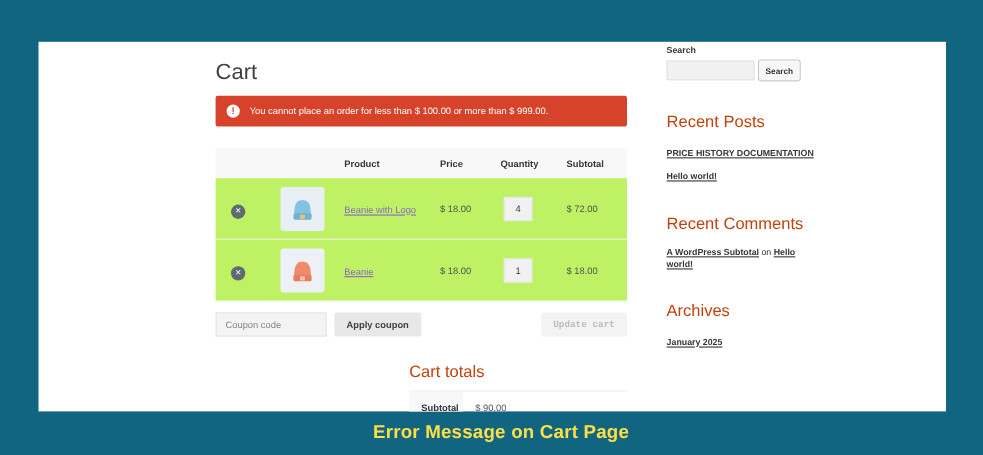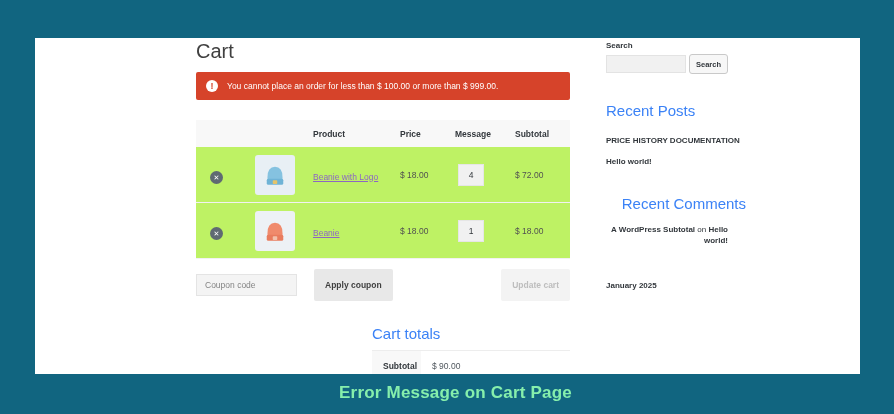--- a/index.html
+++ b/index.html
@@ -11,26 +11,26 @@
     overflow:hidden;
   }
   .page {
     position:absolute; left:35px; top:38px;
     width:825px; height:336px;
     background:#ffffff;
     overflow:hidden;
   }
   .caption {
     position:absolute; left:0; right:0; bottom:11px;
-    text-align:center; color:#86efac;
+    text-align:center; color:#fde047;
     font-size:17px; font-weight:bold; letter-spacing:0.2px;padding-left:17px;
   }
 
   
-  .main { position:absolute; left:161px; top:2px; width:374px; }
+  .main { position:absolute; left:161px; top:17px; width:374px; }
   .cart-title {
     font-size:20px; font-weight:300; color:#404040;
     line-height:22px; margin-bottom:10px;
   }
   .error-banner {
     background:#d6432a; border-radius:2px;
     height:28px; padding:0 10px;
     display:flex; align-items:center; gap:9px;
     color:#ffffff; font-size:8.5px;
   }
@@ -66,39 +66,39 @@
   .thumb-1 { background:#edf1f5; }
   .plink { color:#8d67c3; font-size:8.5px; text-decoration:underline; cursor:pointer; }
   .cell-text { font-size:8.5px; color:#515151; }
   .qty-input {
     width:26px; height:22px; margin-left:3px;
     background:#f1f1f1; border:1px solid #e6e6e6;
     text-align:center; font-size:8.5px; color:#32373c;
     font-family:"Liberation Sans", sans-serif;
   }
 
-  .coupon-row { margin-top:10px; display:flex; align-items:center; gap:17px; }
+  .coupon-row { margin-top:10px; display:flex; align-items:center; gap:7px; }
   .coupon-input {
     width:101px; height:22px; padding:0 8px;
     background:#f4f4f4; border:1px solid #e4e4e4;
     font-size:8.5px; color:#3f3f3f;
     font-family:"Liberation Sans", sans-serif;
   }
   .coupon-input::placeholder { color:#848484; }
   .btn {
-    height:32px; padding:0 11px; border:none; border-radius:2px;
+    height:22px; padding:0 11px; border:none; border-radius:2px;
     background:#e8e8e8; color:#3f3f3f;
     font-size:8.5px; font-weight:bold; cursor:pointer;
     font-family:"Liberation Sans", sans-serif;
   }
-  .btn-disabled { background:#f3f3f3; color:#bdbdbd; margin-left:auto; }
+  .btn-disabled { background:#f3f3f3; color:#bdbdbd; margin-left:auto;font-family:Liberation Mono, monospace; }
 
   .totals { margin-top:24px; margin-left:176px; width:198px; }
   .totals-title, .widget-title {
-    font-size:15px; font-weight:300; color:#3b82f6; line-height:18px;
+    font-size:15px; font-weight:300; color:#c2410c; line-height:18px;
   }
   .totals-table { margin-top:7px; display:flex; border-top:1px solid #ededed; height:44px; }
   .totals-label {
     width:49px; background:#f8f8f8; padding:10px 0 0 11px;
     font-size:8.5px; font-weight:bold; color:#32373c;
   }
   .totals-value { padding:10px 0 0 11px; font-size:8.5px; color:#50575e;text-align:right; }
 
   
   .sidebar { position:absolute; left:571px; top:3px; width:140px; }
@@ -112,24 +112,24 @@
   .s-btn {
     height:20px; padding:0 6px;
     background:#f7f7f7; border:1px solid #c9c9c9; border-radius:3px;
     font-size:7.5px; font-weight:bold; color:#32373c; cursor:pointer;
     font-family:"Liberation Sans", sans-serif;
   }
   .widget ul { list-style:none; margin-top:9px; }
   .widget li { margin-bottom:3px; }
   .side-link {
     font-size:8px; font-weight:bold; color:#32373c;
-    line-height:9.5px; cursor:pointer;
+    text-decoration:underline; line-height:9.5px; cursor:pointer;
   }
   .w-posts    { margin-top:28px; }
-  .w-comments { margin-top:27px;text-align:right; }
+  .w-comments { margin-top:27px; }
   .w-archives { margin-top:28px; }
   .comment-line { margin-top:11px; width:122px; font-size:8px; line-height:11px; color:#32373c; }
   .comment-plain { font-weight:normal; text-decoration:none; }
 </style>
 </head>
 <body>
 
 <div class="page">
 
   <div class="main">
@@ -139,21 +139,21 @@
       <span class="error-icon">!</span>
       <span>You cannot place an order for less than $ 100.00 or more than $ 999.00.</span>
     </div>
 
     <div class="cart-table">
       <div class="t-row t-head">
         <div></div>
         <div></div>
         <div class="c-product">Product</div>
         <div>Price</div>
-        <div>Message</div>
+        <div>Quantity</div>
         <div>Subtotal</div>
       </div>
 
       <div class="t-row t-item">
         <div><span class="remove-btn">✕</span></div>
         <div>
           <span class="thumb thumb-0">
             <svg width="24" height="24" viewBox="0 0 32 32">
               <path d="M6 19 Q6 5 16 5 Q26 5 26 19 L26 23 L6 23 Z" fill="#85c2e0"></path>
               <rect x="5" y="21" width="22" height="8" rx="2" fill="#6fb3d6"></rect>
@@ -221,20 +221,21 @@
     <div class="widget w-comments">
       <h2 class="widget-title">Recent Comments</h2>
       <p class="comment-line">
         <a class="side-link">A WordPress Subtotal</a>
         <span class="comment-plain">on</span>
         <a class="side-link">Hello world!</a>
       </p>
     </div>
 
     <div class="widget w-archives">
+      <h2 class="widget-title">Archives</h2>
       <ul>
         <li><a class="side-link">January 2025</a></li>
       </ul>
     </div>
 
   </div>
 </div>
 
 <div class="caption">Error Message on Cart Page</div>
 

